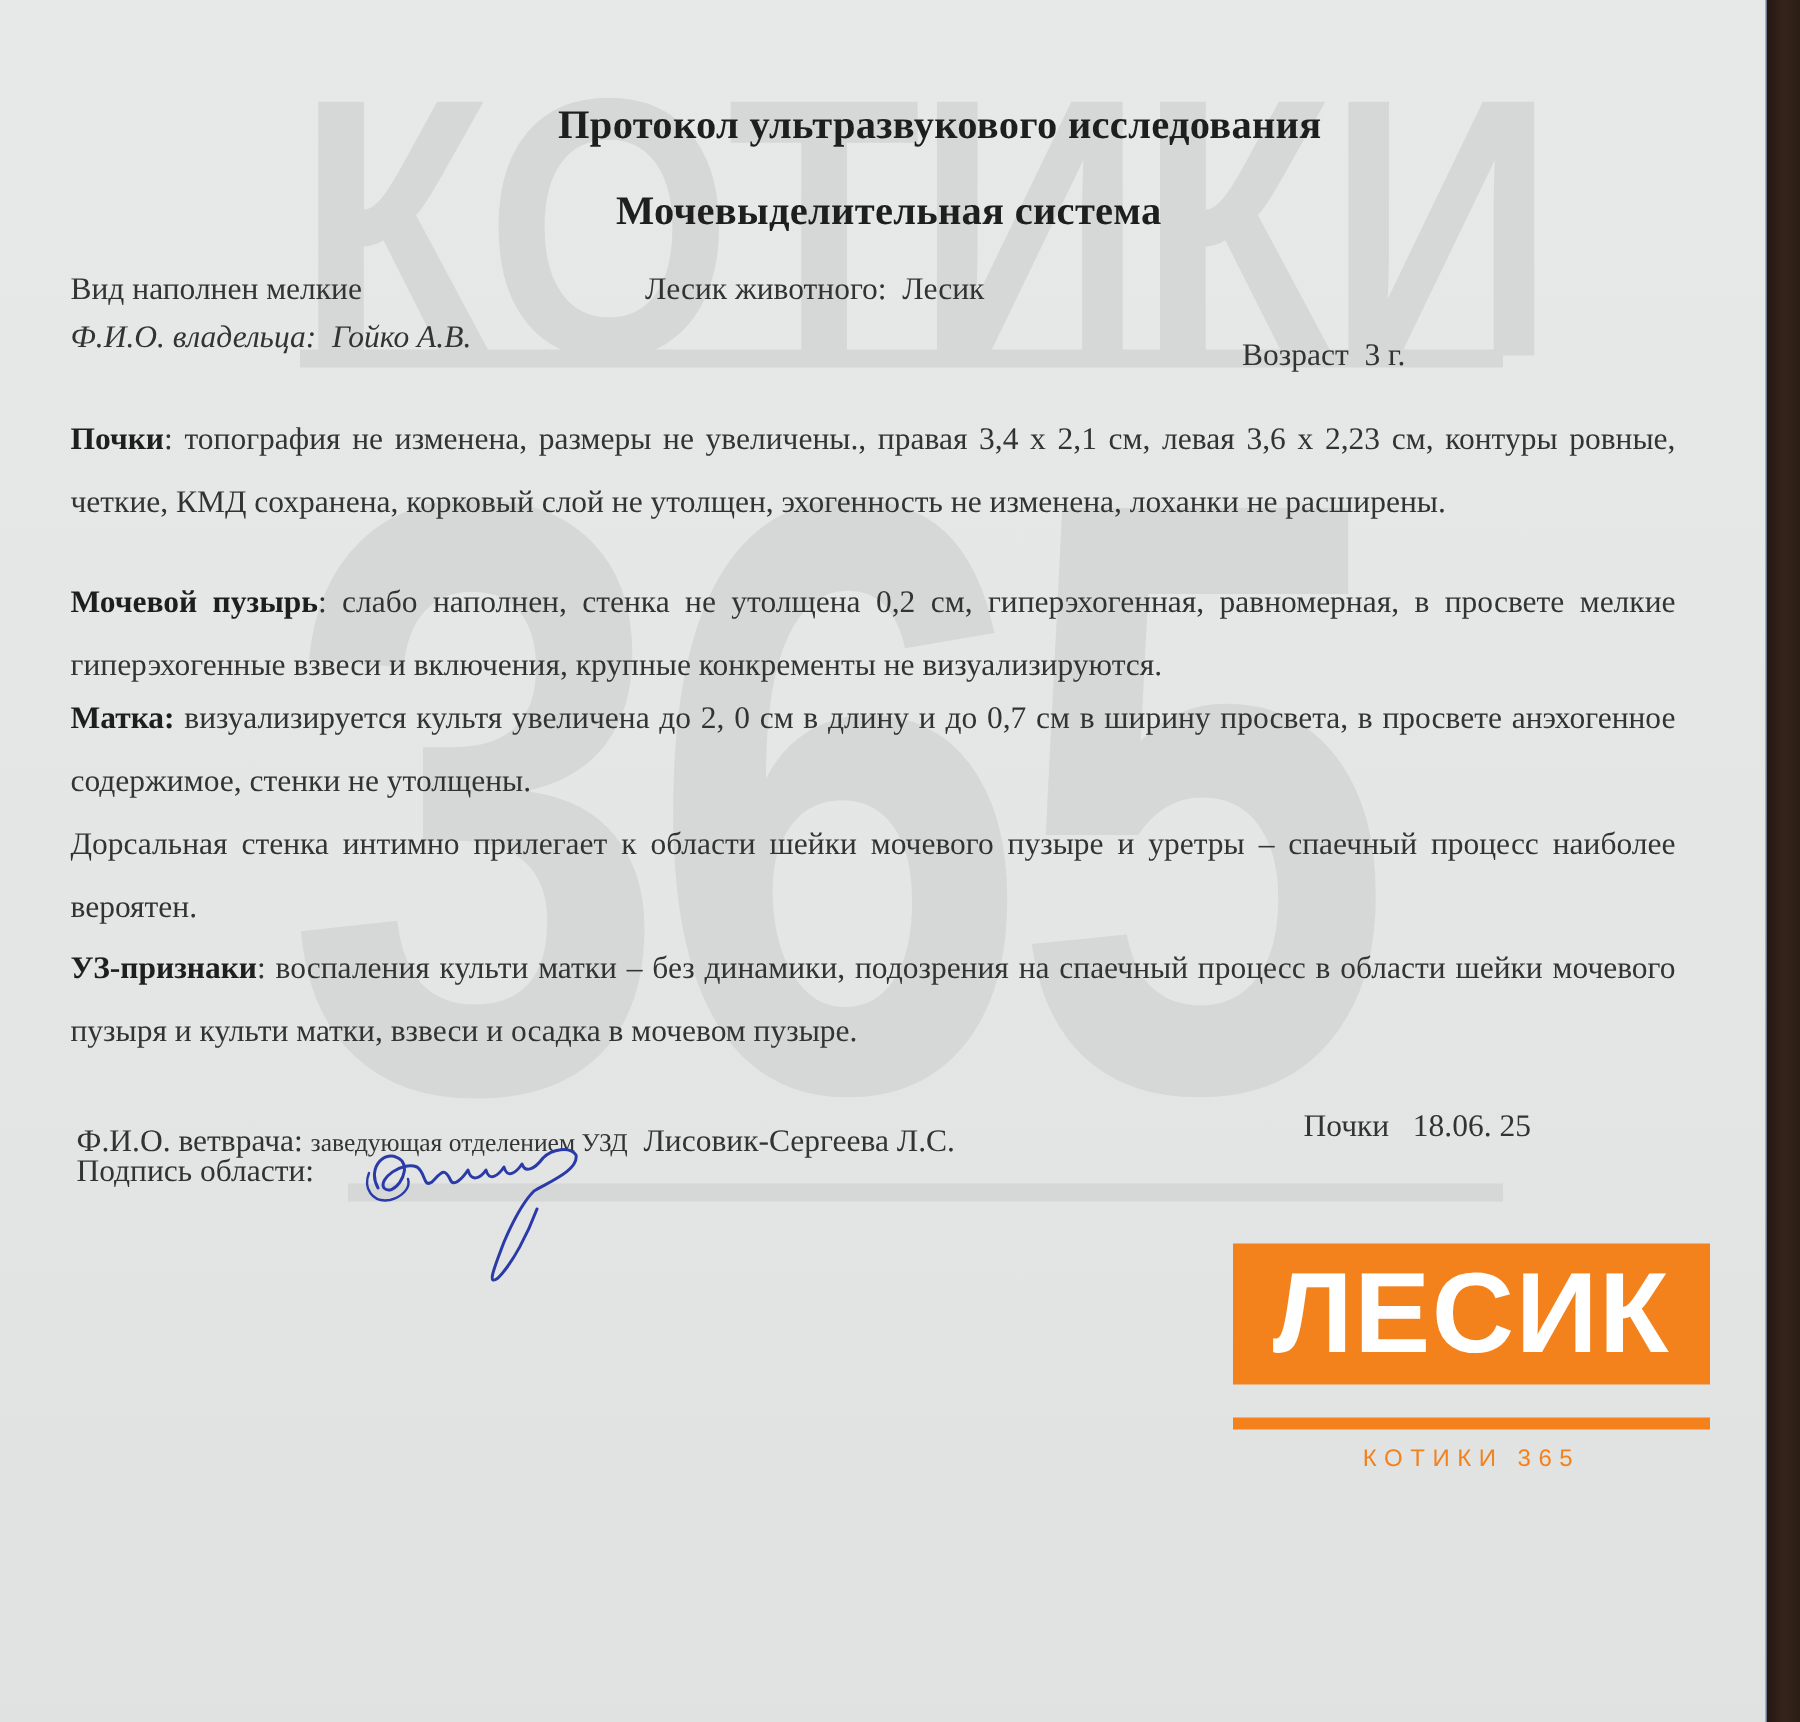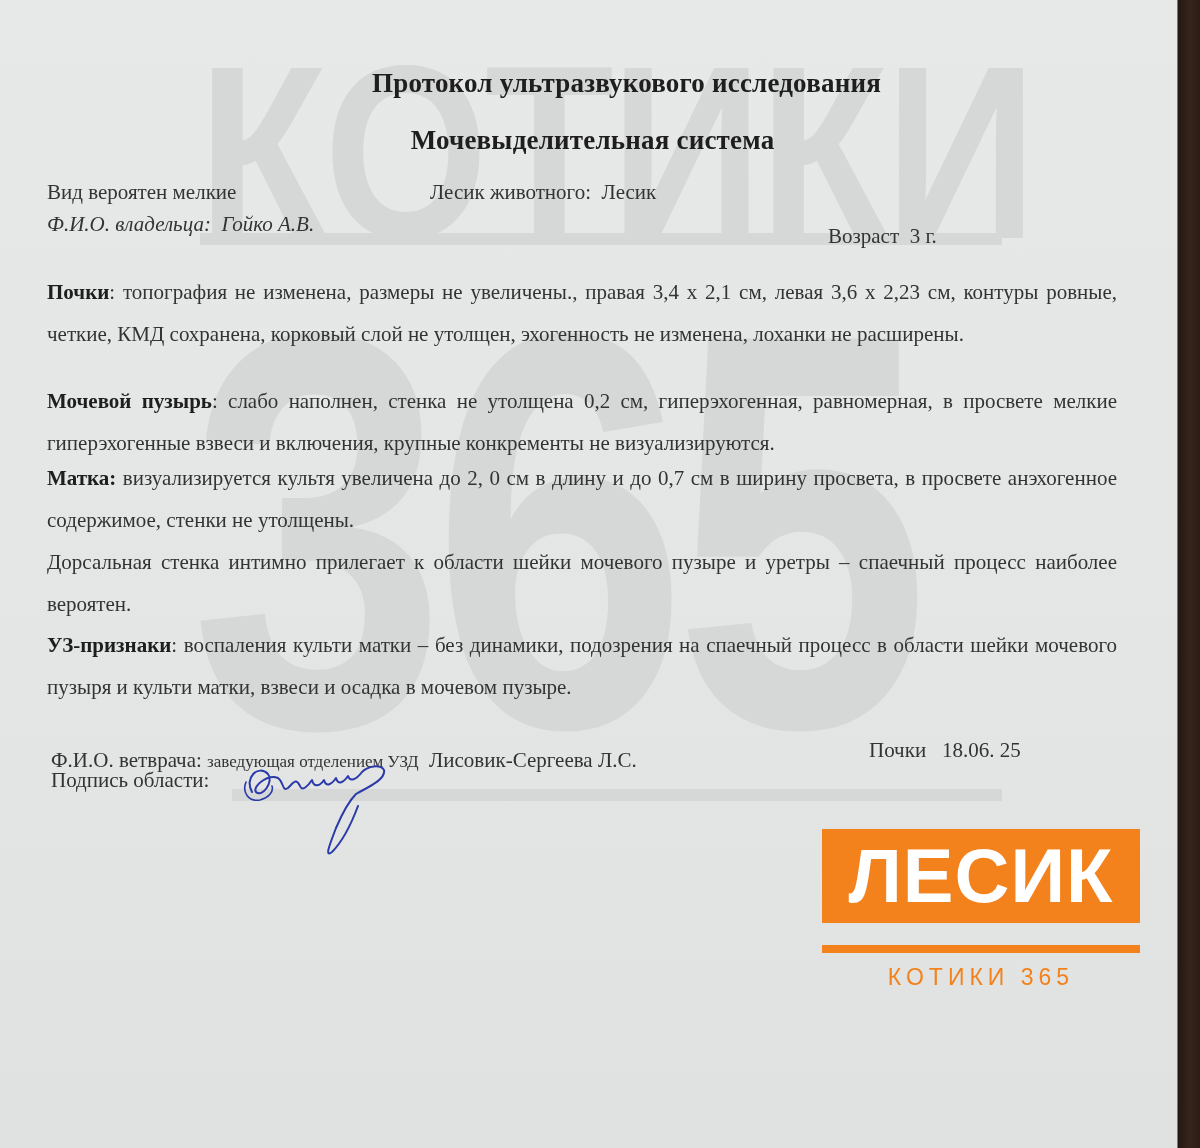--- a/index.html
+++ b/index.html
@@ -31,38 +31,38 @@
 
   .line { position: absolute; font-size: 21px; color: #333; white-space: nowrap; }
   .para { position: absolute; left: 47px; width: 1070px; font-size: 21px; line-height: 42px; color: #333; text-align: justify; }
   .para b { color: #1e1e1e; }
   .small { font-size: 17px; }
 
   .signature { position: absolute; left: 238px; top: 752px; width: 160px; height: 110px; }
 
   .brand { position: absolute; left: 822px; top: 829px; width: 318px; height: 94px; background: #f3821c; color: #fff; font-family: "Liberation Sans", "DejaVu Sans", sans-serif; font-weight: bold; font-size: 76px; line-height: 94px; text-align: center; letter-spacing: 1px; }
   .brand-bar { position: absolute; left: 822px; top: 945px; width: 318px; height: 8px; background: #f3821c; }
-  .brand-sub { position: absolute; left: 822px; top: 964px; width: 318px; text-align: center; color: #f3821c; font-family: "Liberation Sans", "DejaVu Sans", sans-serif; font-size: 23px; letter-spacing: 5px; }
+  .brand-sub { position: absolute; left: 822px; top: 964px; width: 318px; text-align: center; color: #f3821c; font-family: "Liberation Sans", "DejaVu Sans", sans-serif; font-size: 16px; letter-spacing: 5px; }
 </style>
 </head>
 <body>
 
 <div class="paper"></div>
 <div class="wood"></div>
 
 <div class="wm wm-top">КОТИКИ</div>
 <div class="wm-bar1"></div>
 <div class="wm wm-365">365</div>
 <div class="wm-bar2"></div>
 
 <div class="title t1">Протокол ультразвукового исследования</div>
 <div class="title t2">Мочевыделительная система</div>
 
 <div class="line" style="left:47px; top:180px;">
-  <span>Вид вероятен</span>
+  <span>Вид наполнен</span>
   <span>мелкие</span>
 </div>
 <div class="line" style="left:430px; top:180px;">
   <span>Лесик животного:</span>&nbsp;
   <span>Лесик</span>
 </div>
 <div class="line" style="left:828px; top:180px;margin-top:44px;">
   <span>Возраст</span>&nbsp;
   <span>3 г.</span>
 </div>

